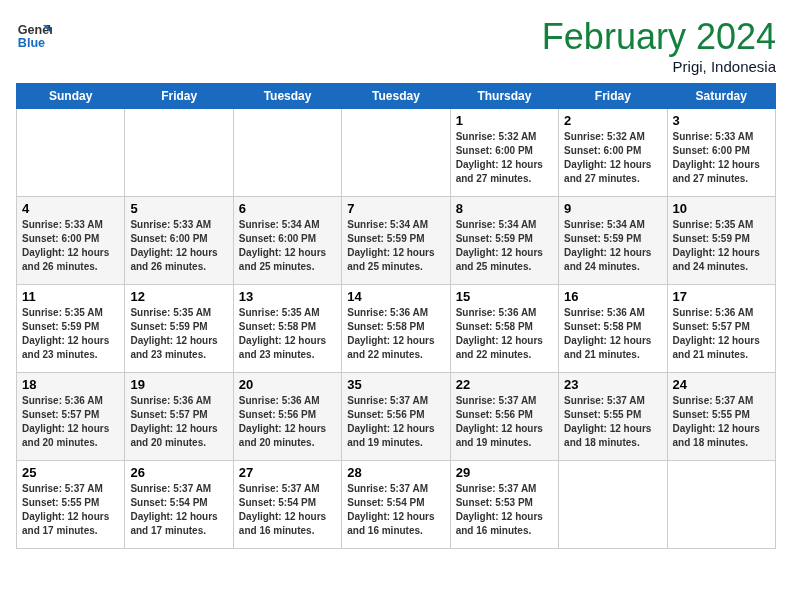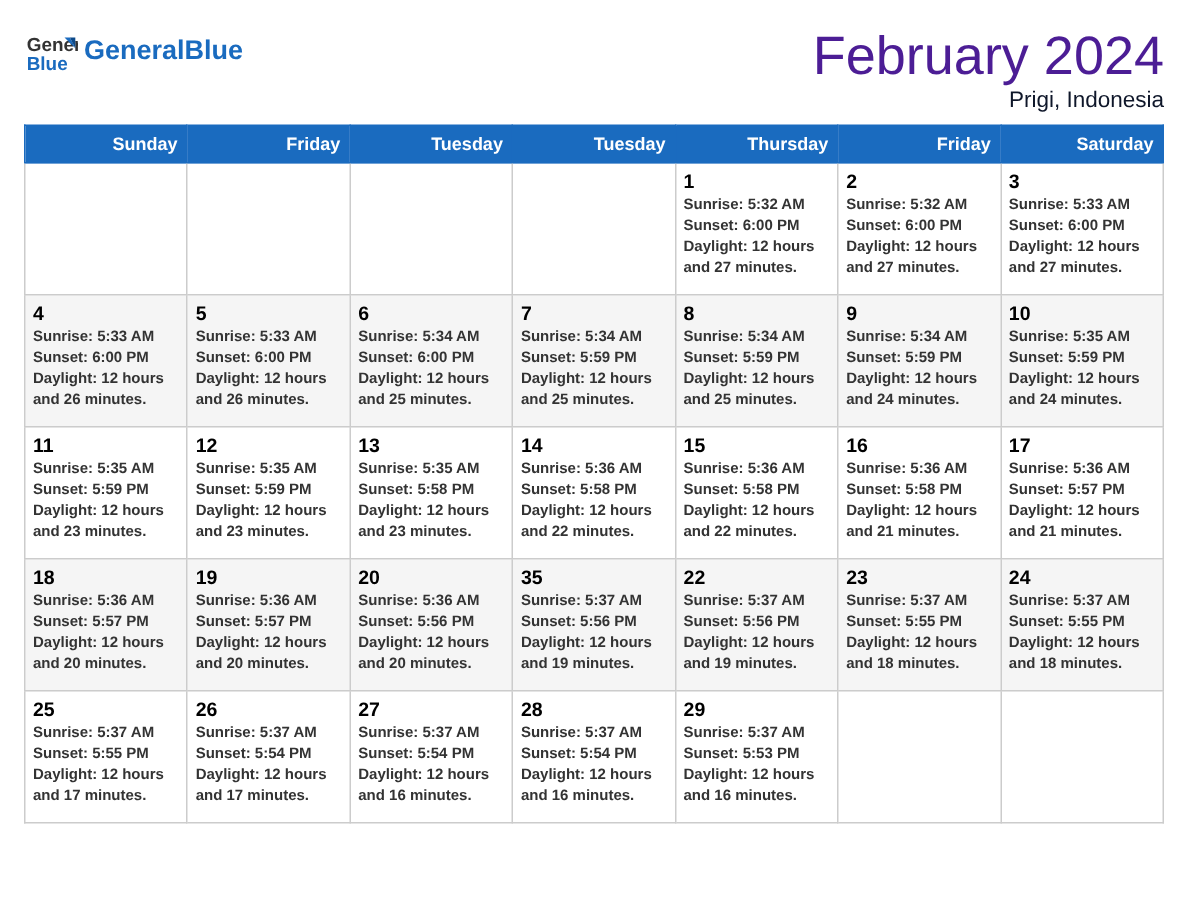--- a/index.html
+++ b/index.html
@@ -31,35 +31,35 @@
     .logo-icon {
       width: 36px;
       height: 36px;
     }
     .title-area {
       text-align: right;
     }
     .calendar-title {
       font-size: 36px;
       font-weight: normal;
-      color: #4c1d95;
+      color: #15803d;
     }
     .calendar-subtitle {
       font-size: 15px;
       color: #0f172a;
     }
     table {
       width: 100%;
       border-collapse: collapse;
       font-size: 11px;
     }
     thead tr th {
       background-color: #1a6bbf;
       color: #fff;
-      text-align: right;
+      text-align: center;
       padding: 5px 6px;
       font-size: 12px;
       font-weight: bold;
       border: 1px solid #1a6bbf;
     }
     tbody tr td {
       border: 1px solid #ccc;
       vertical-align: top;
       padding: 4px 5px;
       height: 88px;
@@ -88,25 +88,20 @@
 <body>
 
 <div class="header-area">
   <div class="logo">
     <svg class="logo-icon" viewBox="0 0 40 40">
       <text x="2" y="20" font-size="14" font-weight="bold" fill="#333">General</text>
       <text x="2" y="34" font-size="14" font-weight="bold" fill="#1a6bbf">Blue</text>
       <polygon points="30,10 38,18 34,10" fill="#1a6bbf"></polygon>
       <polygon points="34,10 38,18 38,10" fill="#0d4a8a"></polygon>
     </svg>
-    <div>
-      <div class="logo-text">
-        <span>General</span><span style="color:#1a6bbf;">Blue</span>
-      </div>
-    </div>
   </div>
   <div class="title-area">
     <div class="calendar-title">February 2024</div>
     <div class="calendar-subtitle">Prigi, Indonesia</div>
   </div>
 </div>
 
 <table>
   <thead>
     <tr id="dow-row">

